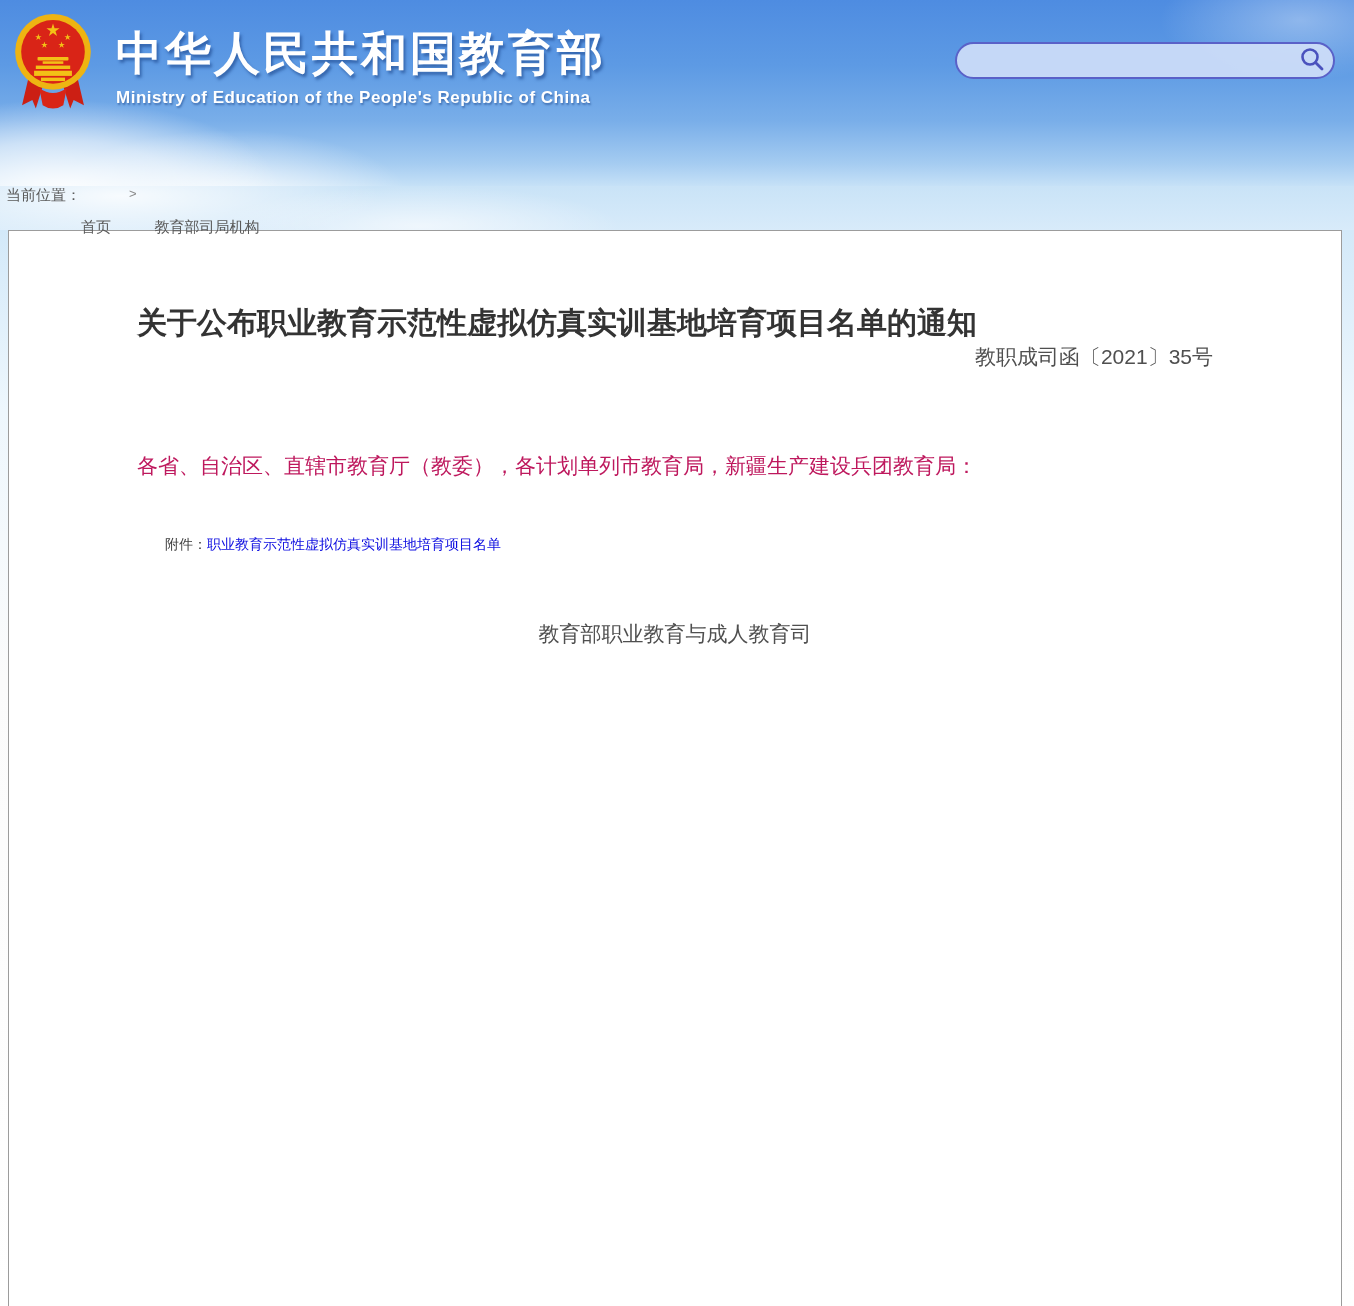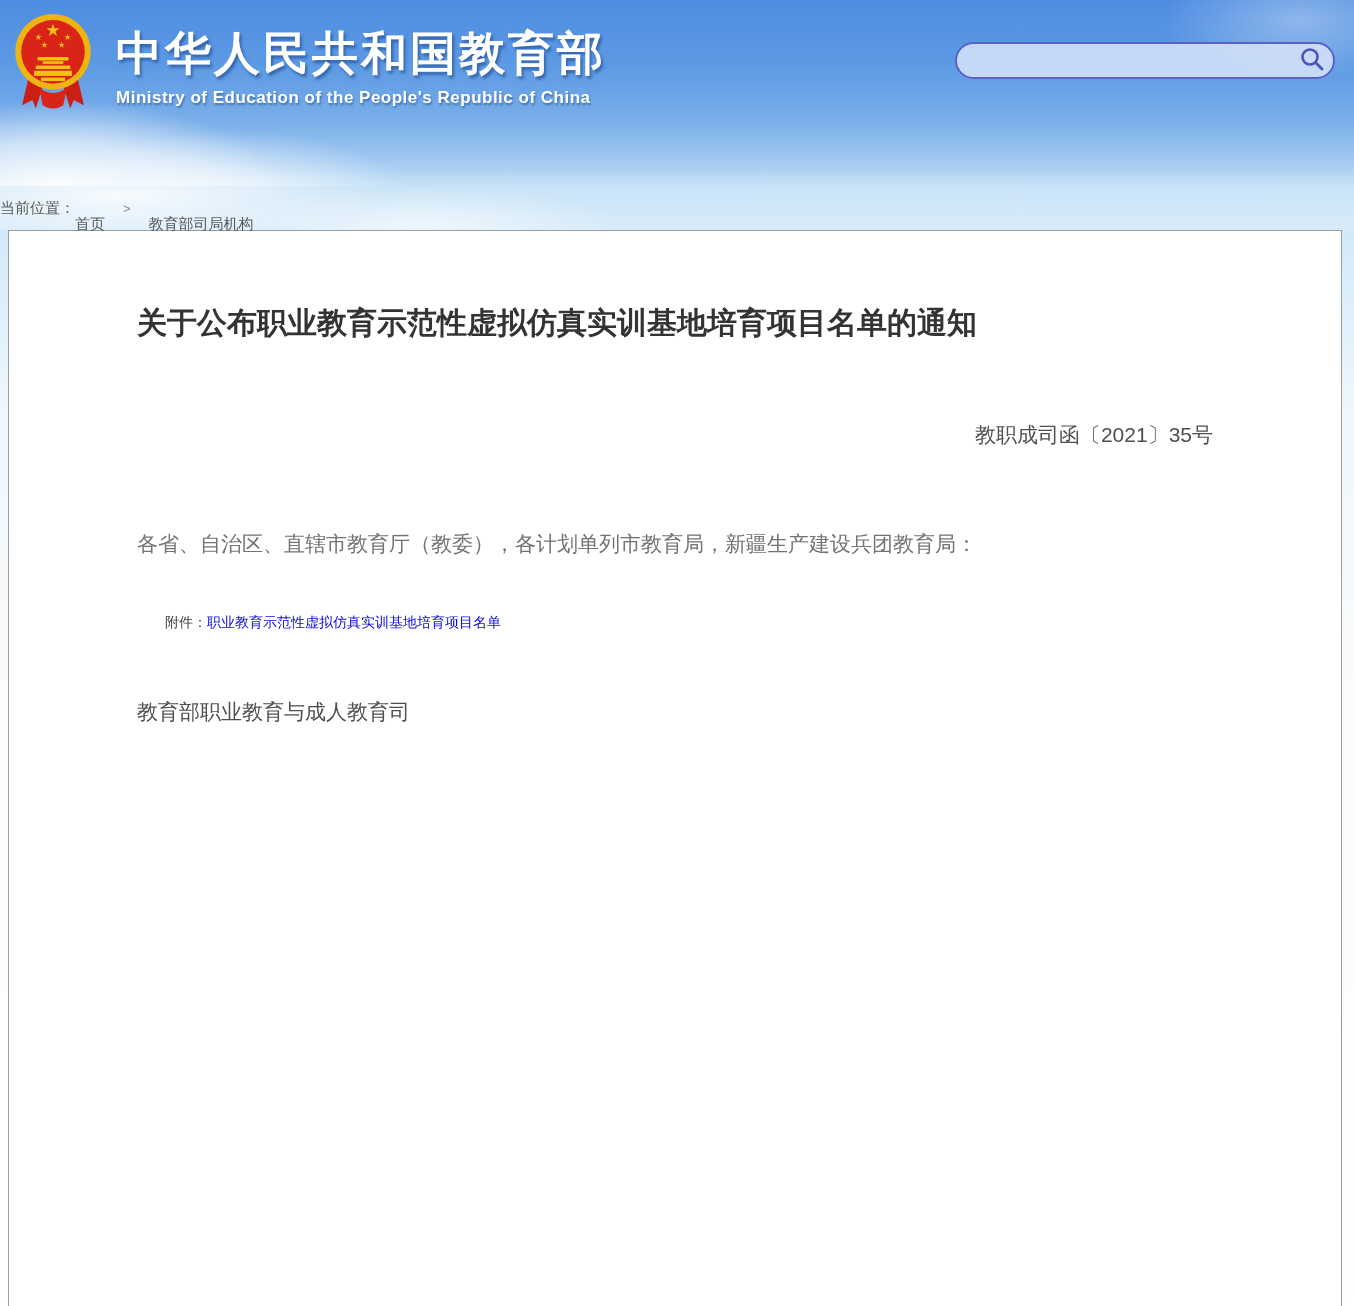--- a/index.html
+++ b/index.html
@@ -50,21 +50,22 @@
     width:34px; height:33px; border:none; background:transparent; cursor:pointer;
     display:flex; align-items:center; justify-content:center; margin-right:4px;
   }
   
   .breadcrumb-bar {
     height:44px;
     background:
       radial-gradient(ellipse 260px 50px at 120px 10px, rgba(255,255,255,0.85) 0%, rgba(255,255,255,0) 100%),
       radial-gradient(ellipse 200px 40px at 420px 40px, rgba(255,255,255,0.6) 0%, rgba(255,255,255,0) 100%),
       linear-gradient(180deg,#c9e3f7 0%, #d8ebfa 100%);
-    display:flex; align-items:center;
+    display:flex; align-items:flex-start;
+    padding-left:6px;
     font-size:15px; color:#5a5a5a;
   }
   .crumb-link { color:#5a5a5a; text-decoration:none; cursor:pointer;margin-top:32px; }
   .crumb-sep { margin:0 18px; color:#8a8a8a; font-size:13px; }
   
   .content-bg {
     min-height:1076px;
     background:linear-gradient(180deg,#d3e9f9 0%, #eef7fd 180px, #fbfbfb 450px, #ffffff 100%);
     padding:0 12px 0 8px;
   }
@@ -75,28 +76,27 @@
     min-height:1076px;
     padding:72px 128px 40px 128px;
   }
   .doc-title {
     font-size:30px; font-weight:bold; color:#333333;
     line-height:40px;
   }
   .doc-number {
     text-align:right;
     font-size:21px; color:#4f4f4f;
-    margin-top:78px;
   }
-  .doc-body { margin-top:72px; font-size:21px; color:#737373; line-height:45px; }
+  .doc-body { margin-top:72px; font-size:21px; color:#be185d; line-height:45px; }
   .doc-body p { margin-top:40px; text-indent:2em; }
   .doc-body p.addressee { margin-top:0; text-indent:0; }
   .attachment-line { margin-top:34px; text-indent:2em; font-size:14px; line-height:45px; color:#404040; }
   .attachment-link { color:#0b0be0; text-decoration:none; cursor:pointer; }
-  .signature { margin-top:44px; text-align:left; font-size:21px; color:#4f4f4f; line-height:45px; }
+  .signature { margin-top:44px; text-align:center; font-size:21px; color:#4f4f4f; line-height:45px; }
 </style>
 </head>
 <body>
 
 <div class="sky-header">
 
   <span class="emblem">
     <svg viewBox="0 0 100 126" width="86" height="110" aria-hidden="true">
 
       <path d="M22 78 L14 112 L26 106 L30 116 L40 84 Z" fill="#cc1f14"></path>

